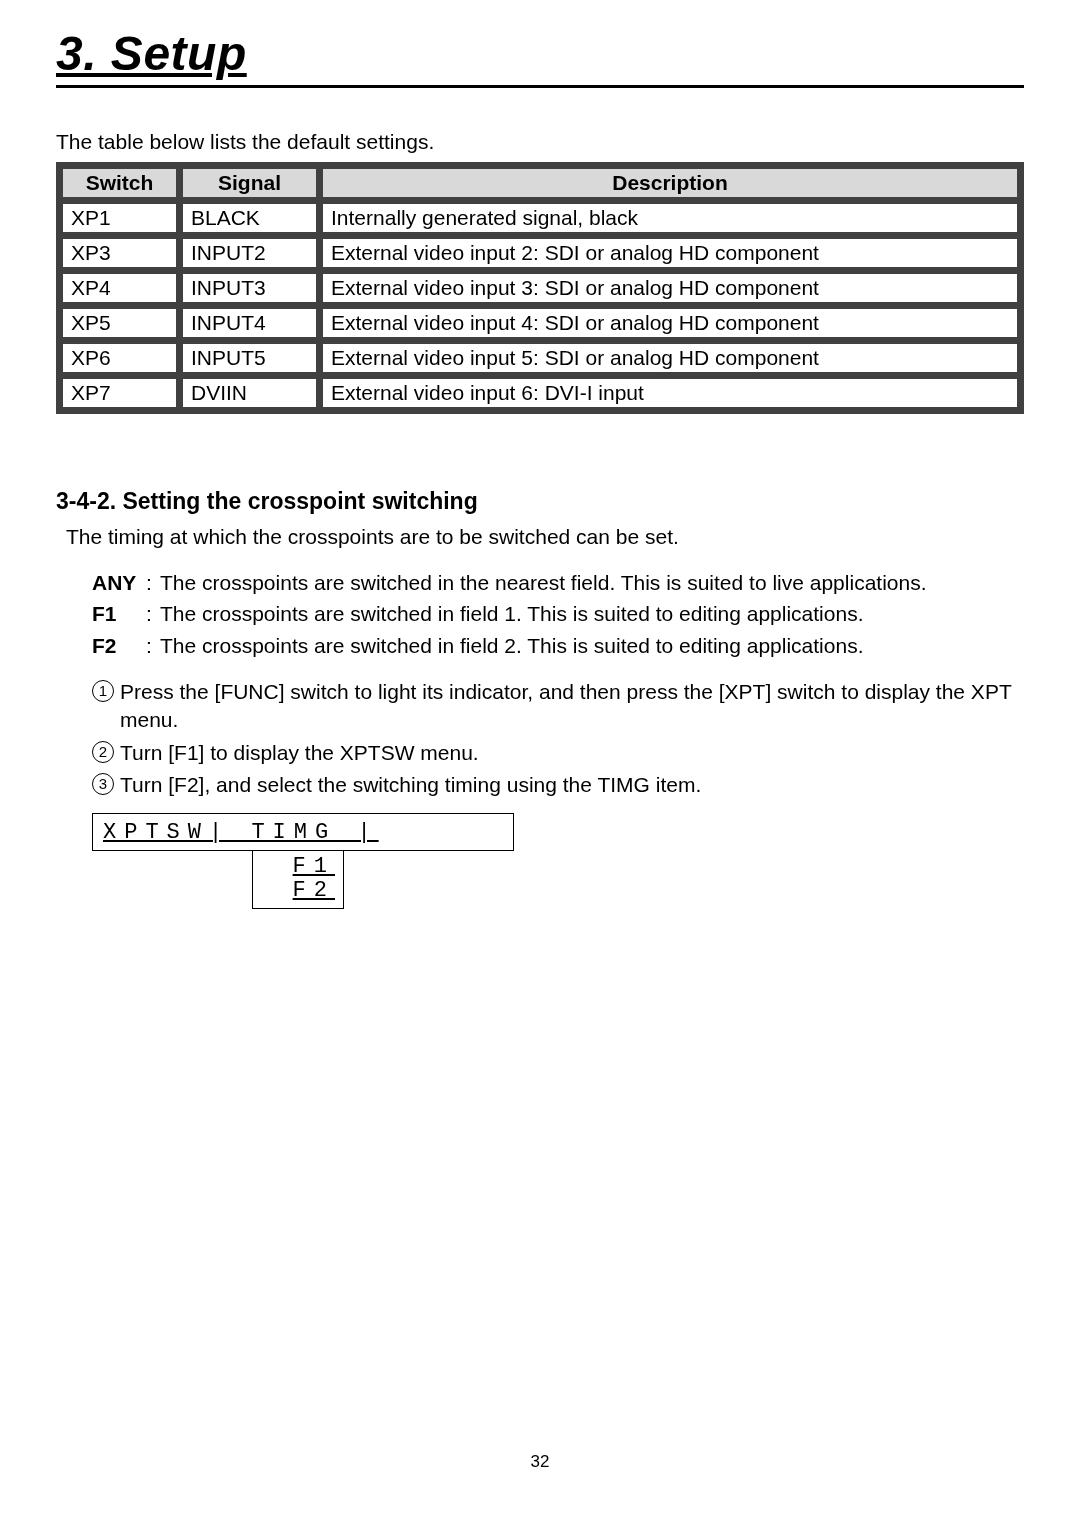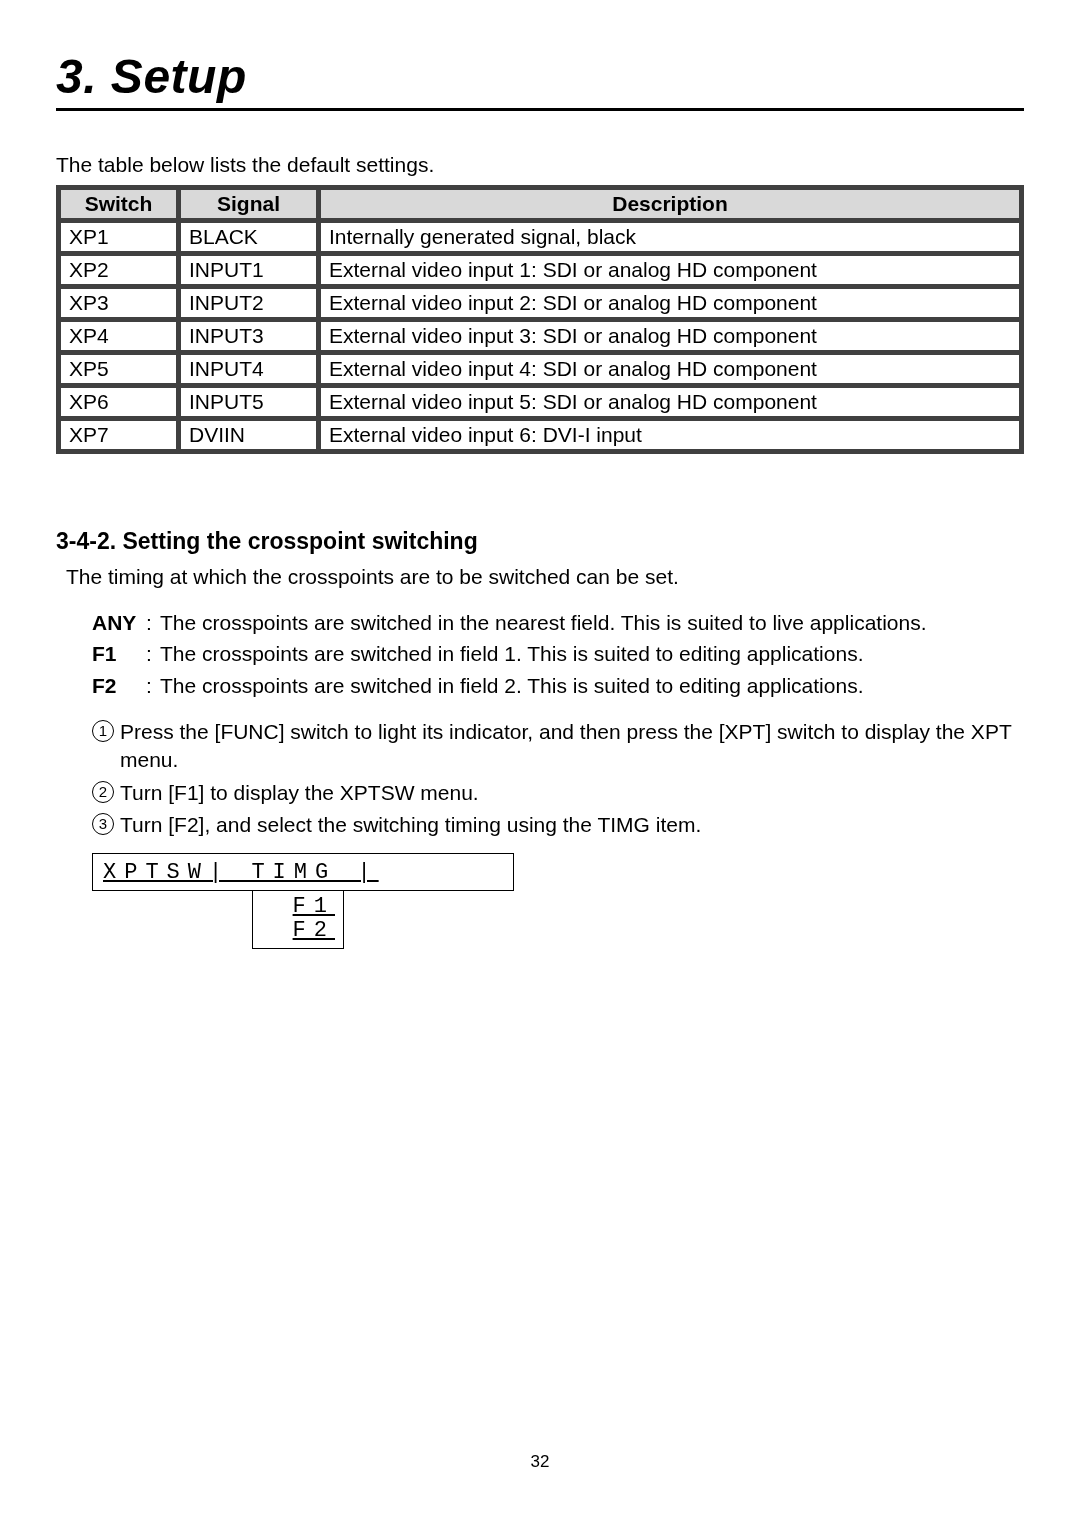--- a/index.html
+++ b/index.html
@@ -10,36 +10,37 @@
       font-family: Arial, Helvetica, sans-serif;
       font-size: 21px;
       color: #000;
       position: relative;
       padding: 0 56px;
     }
     .chapter-title {
       font-style: italic;
       font-weight: bold;
       font-size: 48px;
-      margin-top: 49px;
+      margin-top: 26px;
       border-bottom: 3px solid #000;
       padding-bottom: 4px;
       letter-spacing: 0.5px;
+      text-decoration: underline;
     }
     .intro {
       margin-top: 42px;
       margin-bottom: 8px;
     }
     table.defaults {
       border-collapse: collapse;
       width: 100%;
       font-size: 21px;
     }
     table.defaults th, table.defaults td {
-      border: 5px solid #404040;
+      border: 7px solid #404040;
       padding: 2px 8px;
       text-align: left;
       vertical-align: middle;
       height: 28px;
     }
     table.defaults th {
       background: #d9d9d9;
       font-weight: bold;
       text-align: center;
     }
@@ -149,25 +150,20 @@
       <th>Description</th>
     </tr>
   </thead>
   <tbody>
     <tr>
       <td>XP1</td>
       <td>BLACK</td>
       <td>Internally generated signal, black</td>
     </tr>
     <tr>
-      <td>XP2</td>
-      <td>INPUT1</td>
-      <td>External video input 1: SDI or analog HD component</td>
-    </tr>
-    <tr>
       <td>XP3</td>
       <td>INPUT2</td>
       <td>External video input 2: SDI or analog HD component</td>
     </tr>
     <tr>
       <td>XP4</td>
       <td>INPUT3</td>
       <td>External video input 3: SDI or analog HD component</td>
     </tr>
     <tr>

